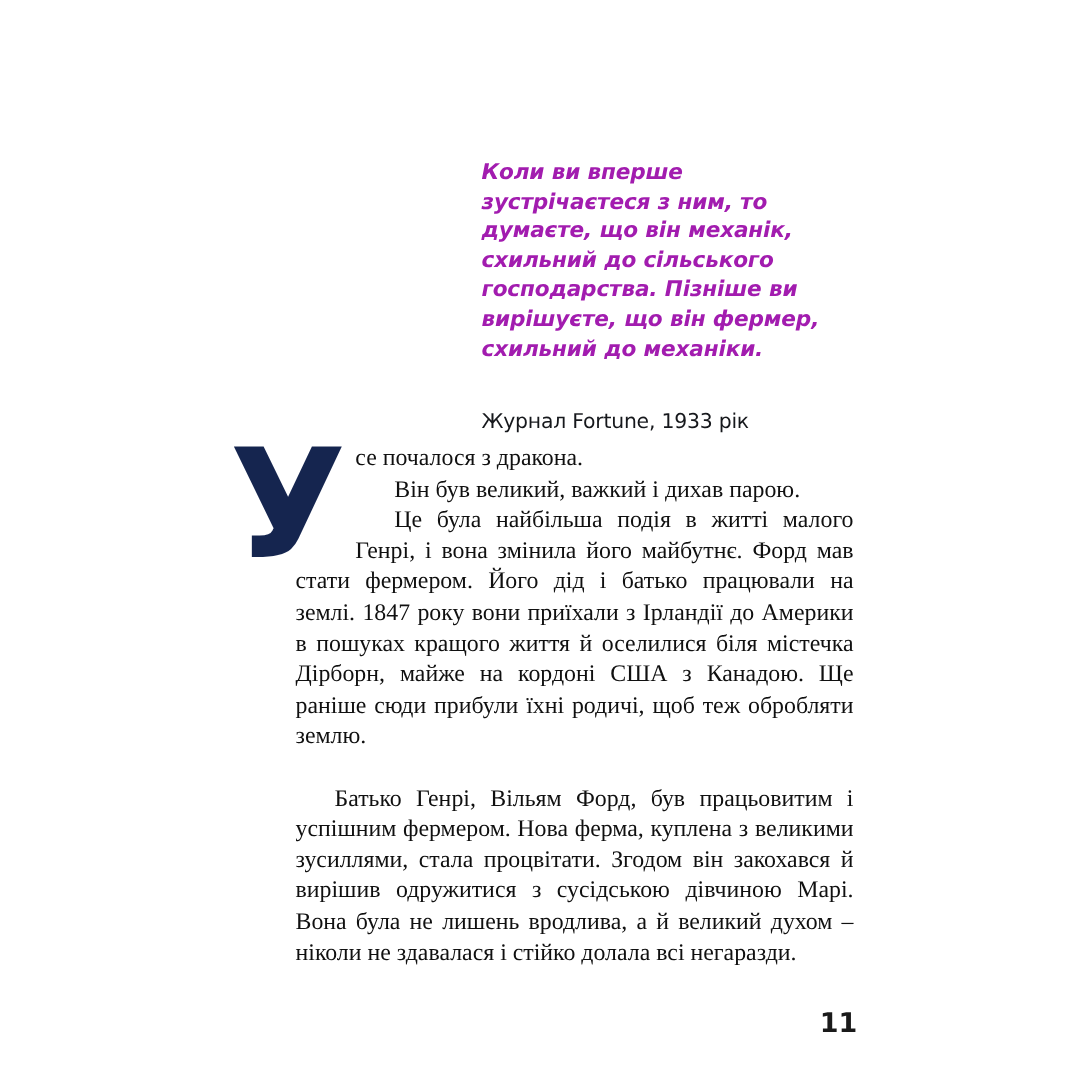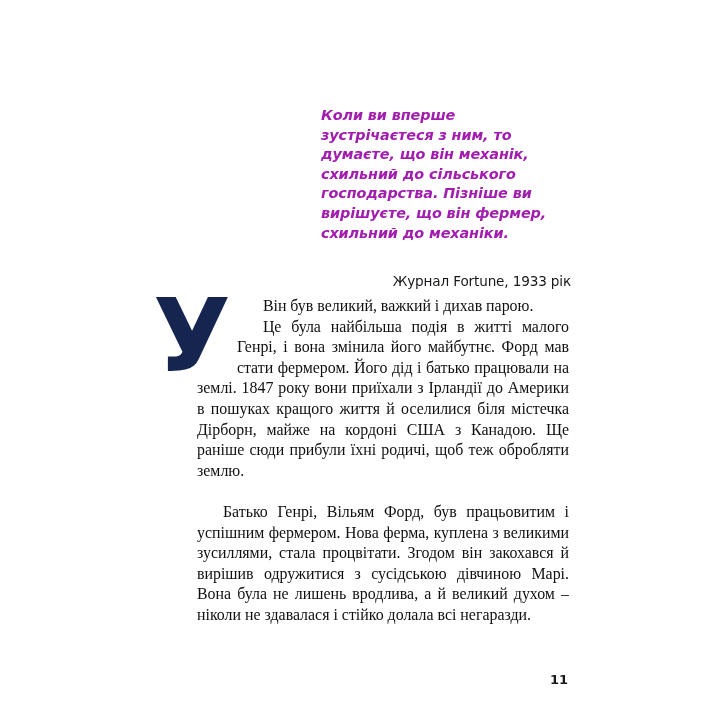--- a/index.html
+++ b/index.html
@@ -39,21 +39,21 @@
     letter-spacing: -0.1px;
     margin: 0;
   }
   .epigraph-source {
     font-family: "DejaVu Sans", sans-serif;
     font-style: normal;
     font-weight: 400;
     font-size: 13.6px;
     line-height: 18px;
     color: #16181c;
-    text-align: right;
+    text-align: left;
     margin: 0;
     padding-top: 29px;
     letter-spacing: -0.15px;
   }
 
   
   .body-block {
     position: absolute;
     left: 153px;
     top: 296px;
@@ -99,41 +99,42 @@
   }
 
   
   .folio {
     position: absolute;
     left: 0;
     top: 672px;
     width: 720px;
     text-align: center;
     font-family: "DejaVu Sans", sans-serif;
-    font-size: 13px;
+    font-size: 18px;
     font-weight: 600;
     color: #1a1a1a;
   }
   .folio-num {
     display: inline-block;
     margin-left: 398px;
   }
 </style>
 </head>
 <body>
 
 <div class="page">
 
   <div class="epigraph">
     <p class="epigraph-quote">Коли ви вперше зустрічаєтеся з ним, то думаєте, що він механік, схильний до сільського господарства. Пізніше ви вирішуєте, що він фермер, схильний до механіки.</p>
     <p class="epigraph-source">Журнал Fortune, 1933 рік</p>
   </div>
 
   <div class="body-block">
     <span class="dropcap">У</span>
+    <p class="body-para first-para">се почалося з дракона.</p>
     <p class="body-para indent-para">Він був великий, важкий і дихав парою.</p>
     <p class="body-para indent-para">Це була найбільша подія в житті малого Генрі, і вона змінила його майбутнє. Форд мав стати фермером. Його дід і батько працювали на землі. 1847 року вони приїхали з Ірландії до Америки в пошуках кращого життя й оселилися біля містечка Дірборн, майже на кордоні США з Канадою. Ще раніше сюди прибули їхні родичі, щоб теж обробляти землю.</p>
     <p class="body-para indent-para para-gap">Батько Генрі, Вільям Форд, був працьовитим і успішним фермером. Нова ферма, куплена з великими зусиллями, стала процвітати. Згодом він закохався й вирішив одружитися з сусідською дівчиною Марі. Вона була не лишень вродлива, а й великий духом – ніколи не здавалася і стійко долала всі негаразди.</p>
   </div>
 
   <div class="folio">
     <span class="folio-num">11</span>
   </div>
 
 </div>

